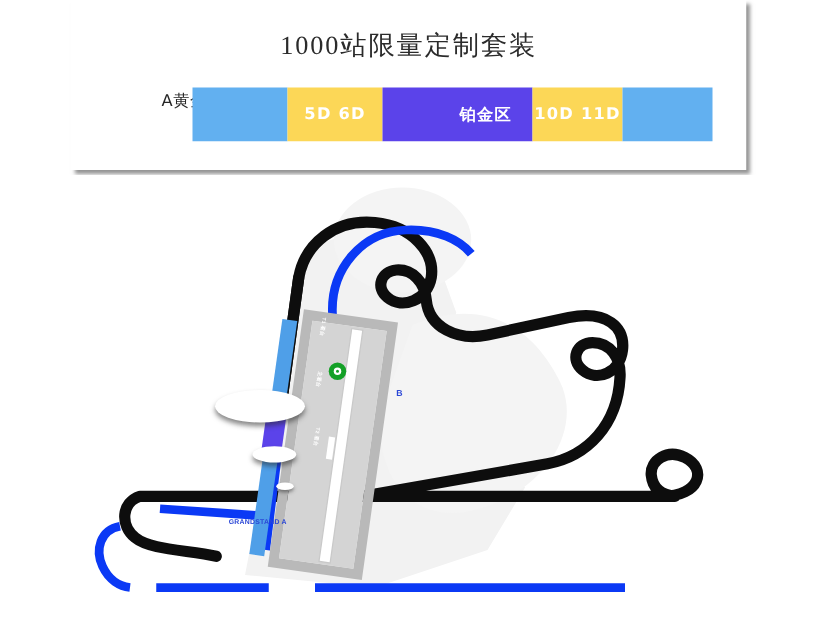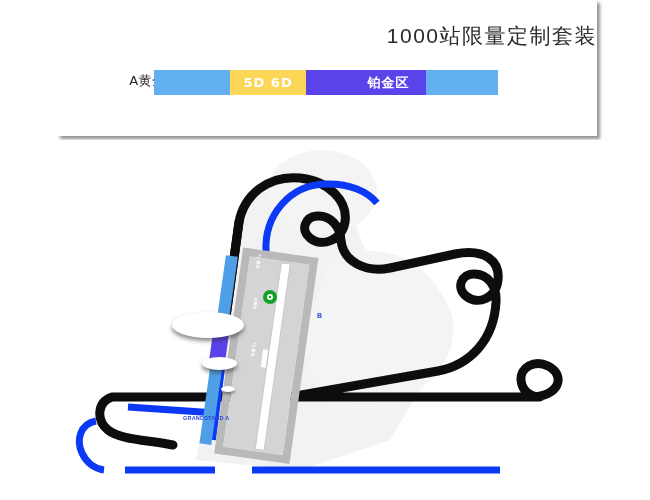--- a/index.html
+++ b/index.html
@@ -26,25 +26,25 @@
     background: #ffffff;
     box-shadow: 3px 3px 3px rgba(60,60,60,0.55);
     box-sizing: border-box;
   }
 
   .card-title {
     position: absolute;
     left: 0;
     top: 22px;
     width: 100%;
-    text-align: right;
+    text-align: center;
     font-size: 21px;
     letter-spacing: 1.5px;
     color: #2b2b2b;
-    font-family: Liberation Sans, sans-serif;
+    font-family: Liberation Serif, serif;
     white-space: nowrap;
   }
 
   .legend-row {
     position: absolute;
     left: 0;
     top: 70px;
     width: 540px;
     height: 26px;
   }
@@ -59,21 +59,21 @@
     color: #262626;
     letter-spacing: 0.5px;
     font-family: "DejaVu Sans", "Liberation Sans", sans-serif;
     white-space: nowrap;
   }
 
   .legend-bar {
     position: absolute;
     left: 97px;
     top: 0px;
-    height: 25px;
+    height: 43px;
     width: 371px;
     display: flex;
     flex-direction: row;
     align-items: stretch;
   }
 
   .seg {
     display: flex;
     align-items: center;
     justify-content: center;
@@ -135,20 +135,21 @@
 
   <div class="card-title">1000站限量定制套装</div>
 
   <div class="legend-row">
     <div class="legend-label">A黄金+</div>
 
     <div class="legend-bar" id="legend-bar">
         <div class="seg" style="background: rgb(98, 176, 240); flex: 0 0 20.5%;"></div>
         <div class="seg" style="background: rgb(252, 215, 87); flex: 0 0 20.5%;">5D  6D</div>
         <div class="seg" style="background: rgb(91, 67, 234); flex: 0 0 20.2%; padding-left: 45px;">铂金区</div>
+        <div class="seg" style="background: rgb(252, 215, 87); flex: 0 0 19.4%;">10D 11D</div>
         <div class="seg" style="background: rgb(98, 176, 240); flex: 0 0 19.4%;"></div>
       </div>
   </div>
 </div>
 
 <div class="map-area">
 
   <svg class="map-svg" viewBox="0 0 650 360">
 
     <path fill="#f2f2f2" stroke="none" d="M196,320 L247,58 L300,40 L345,55 L365,110 L350,180

